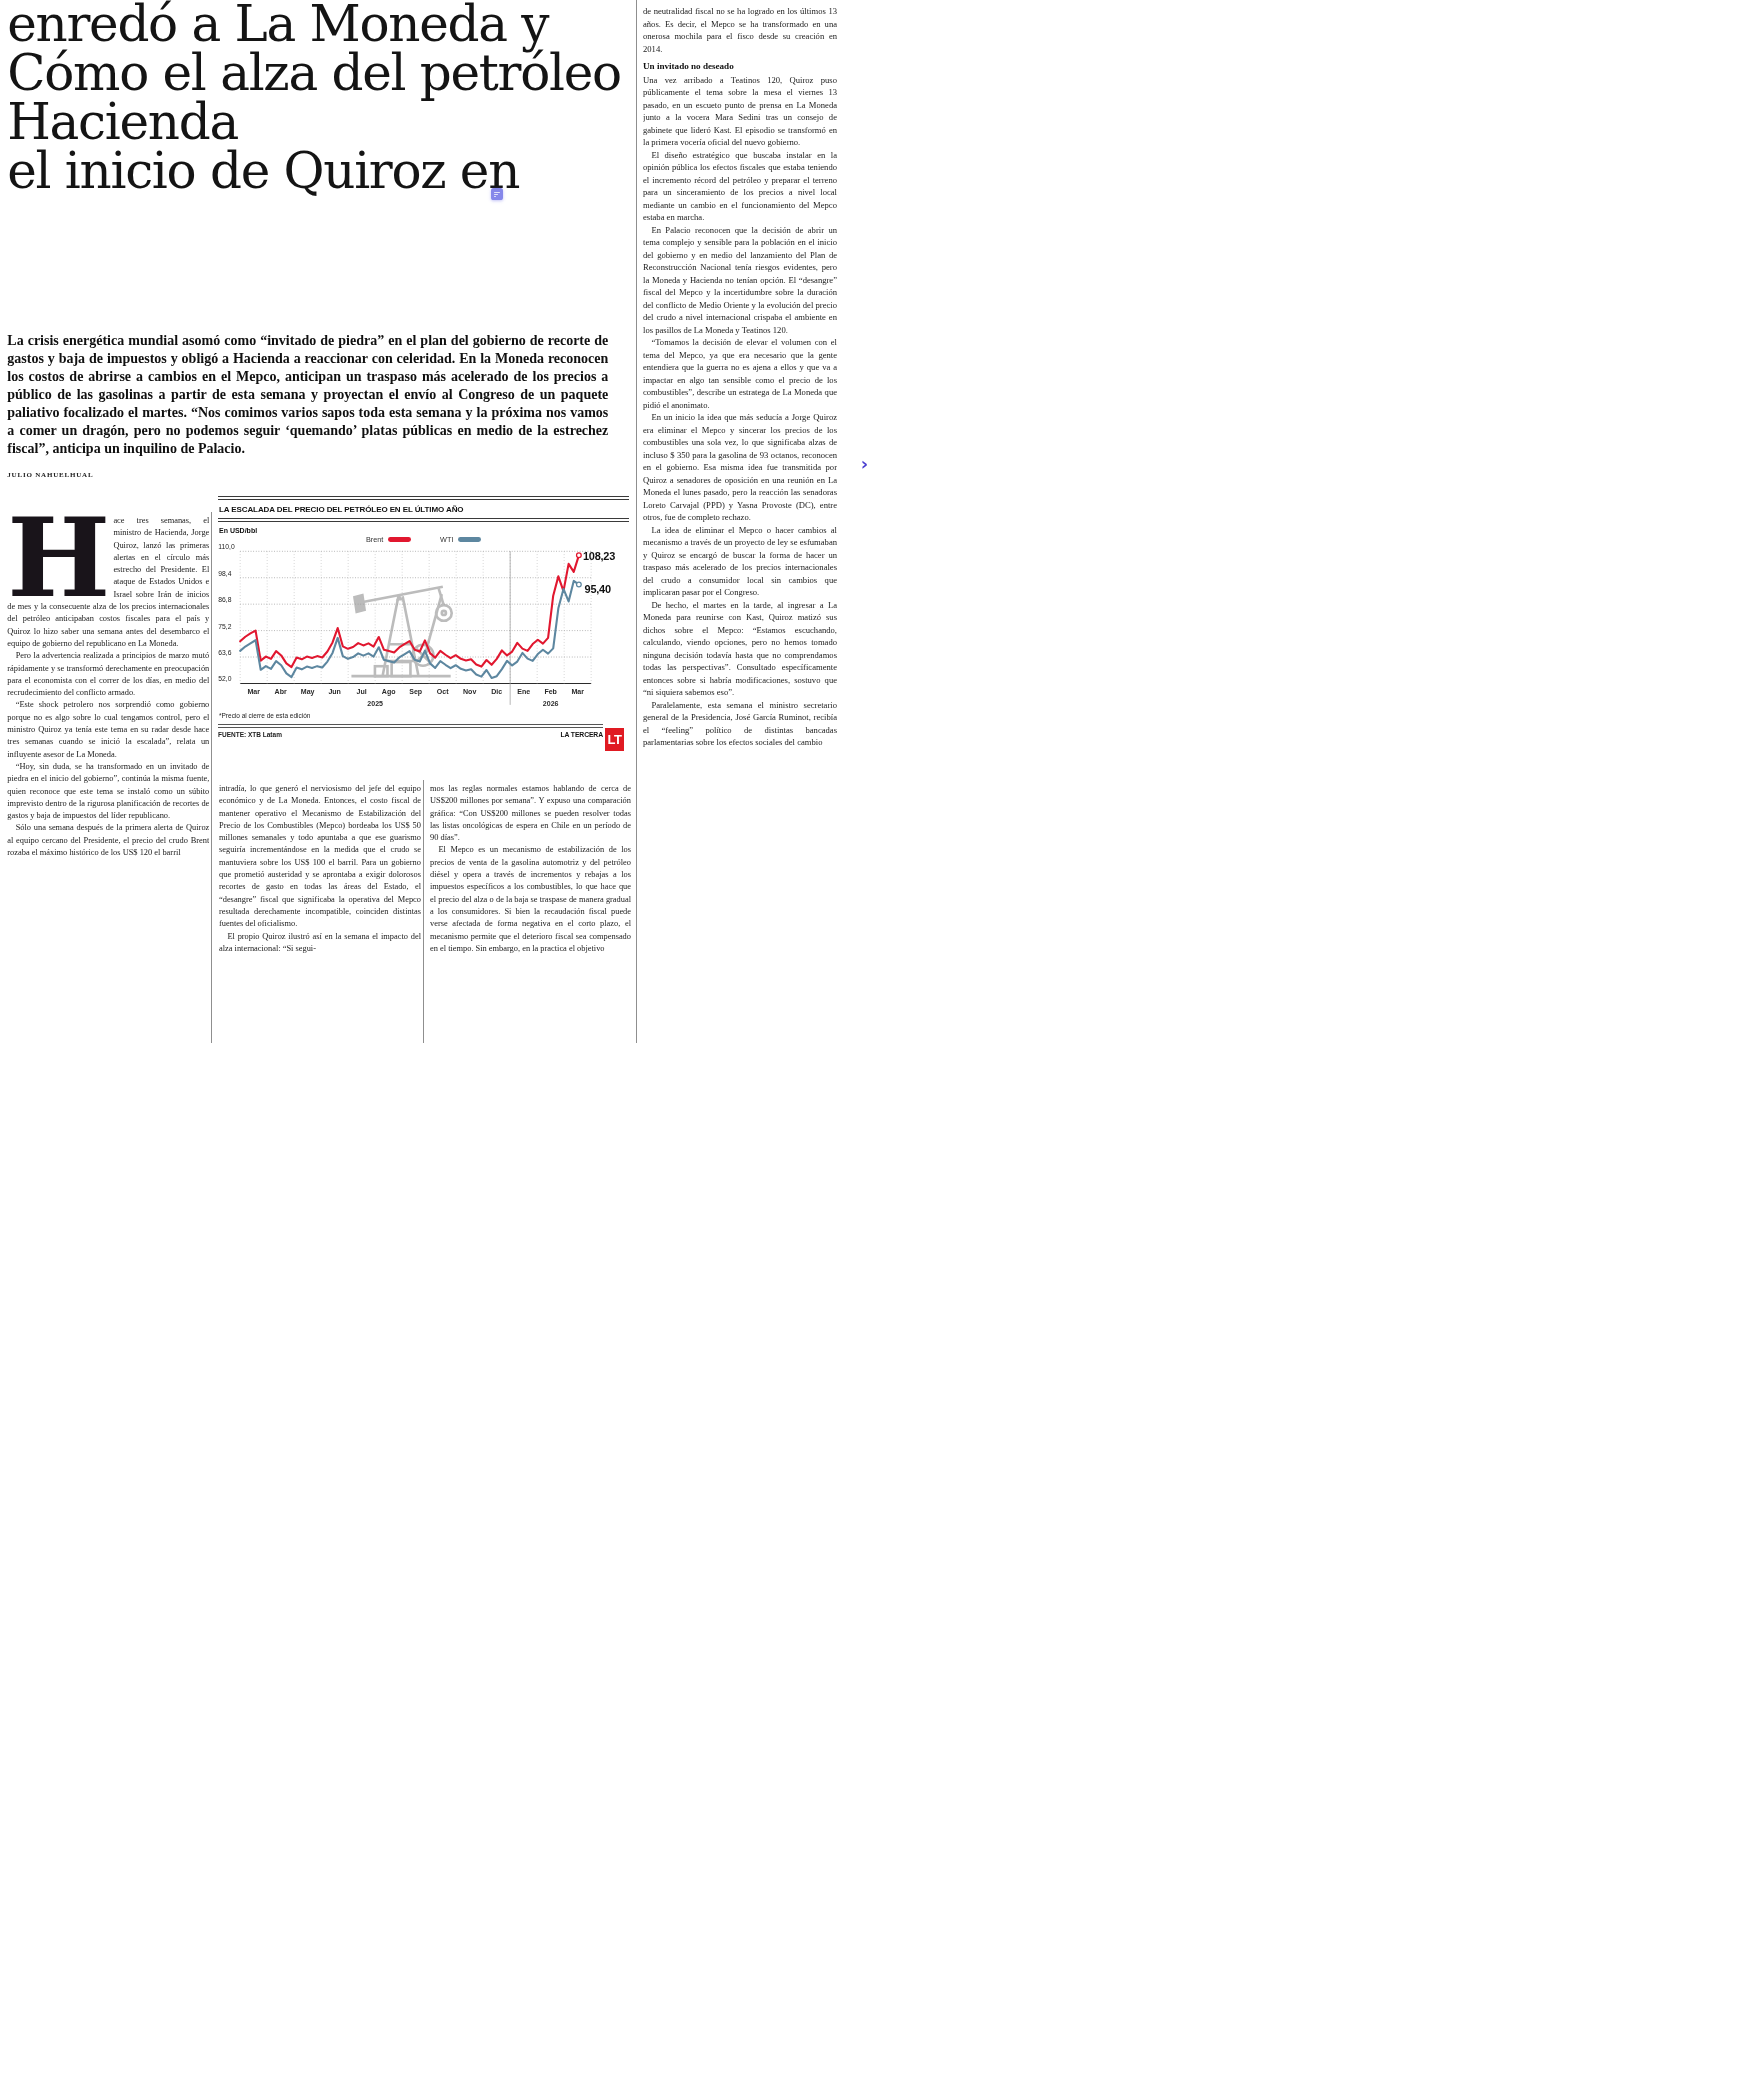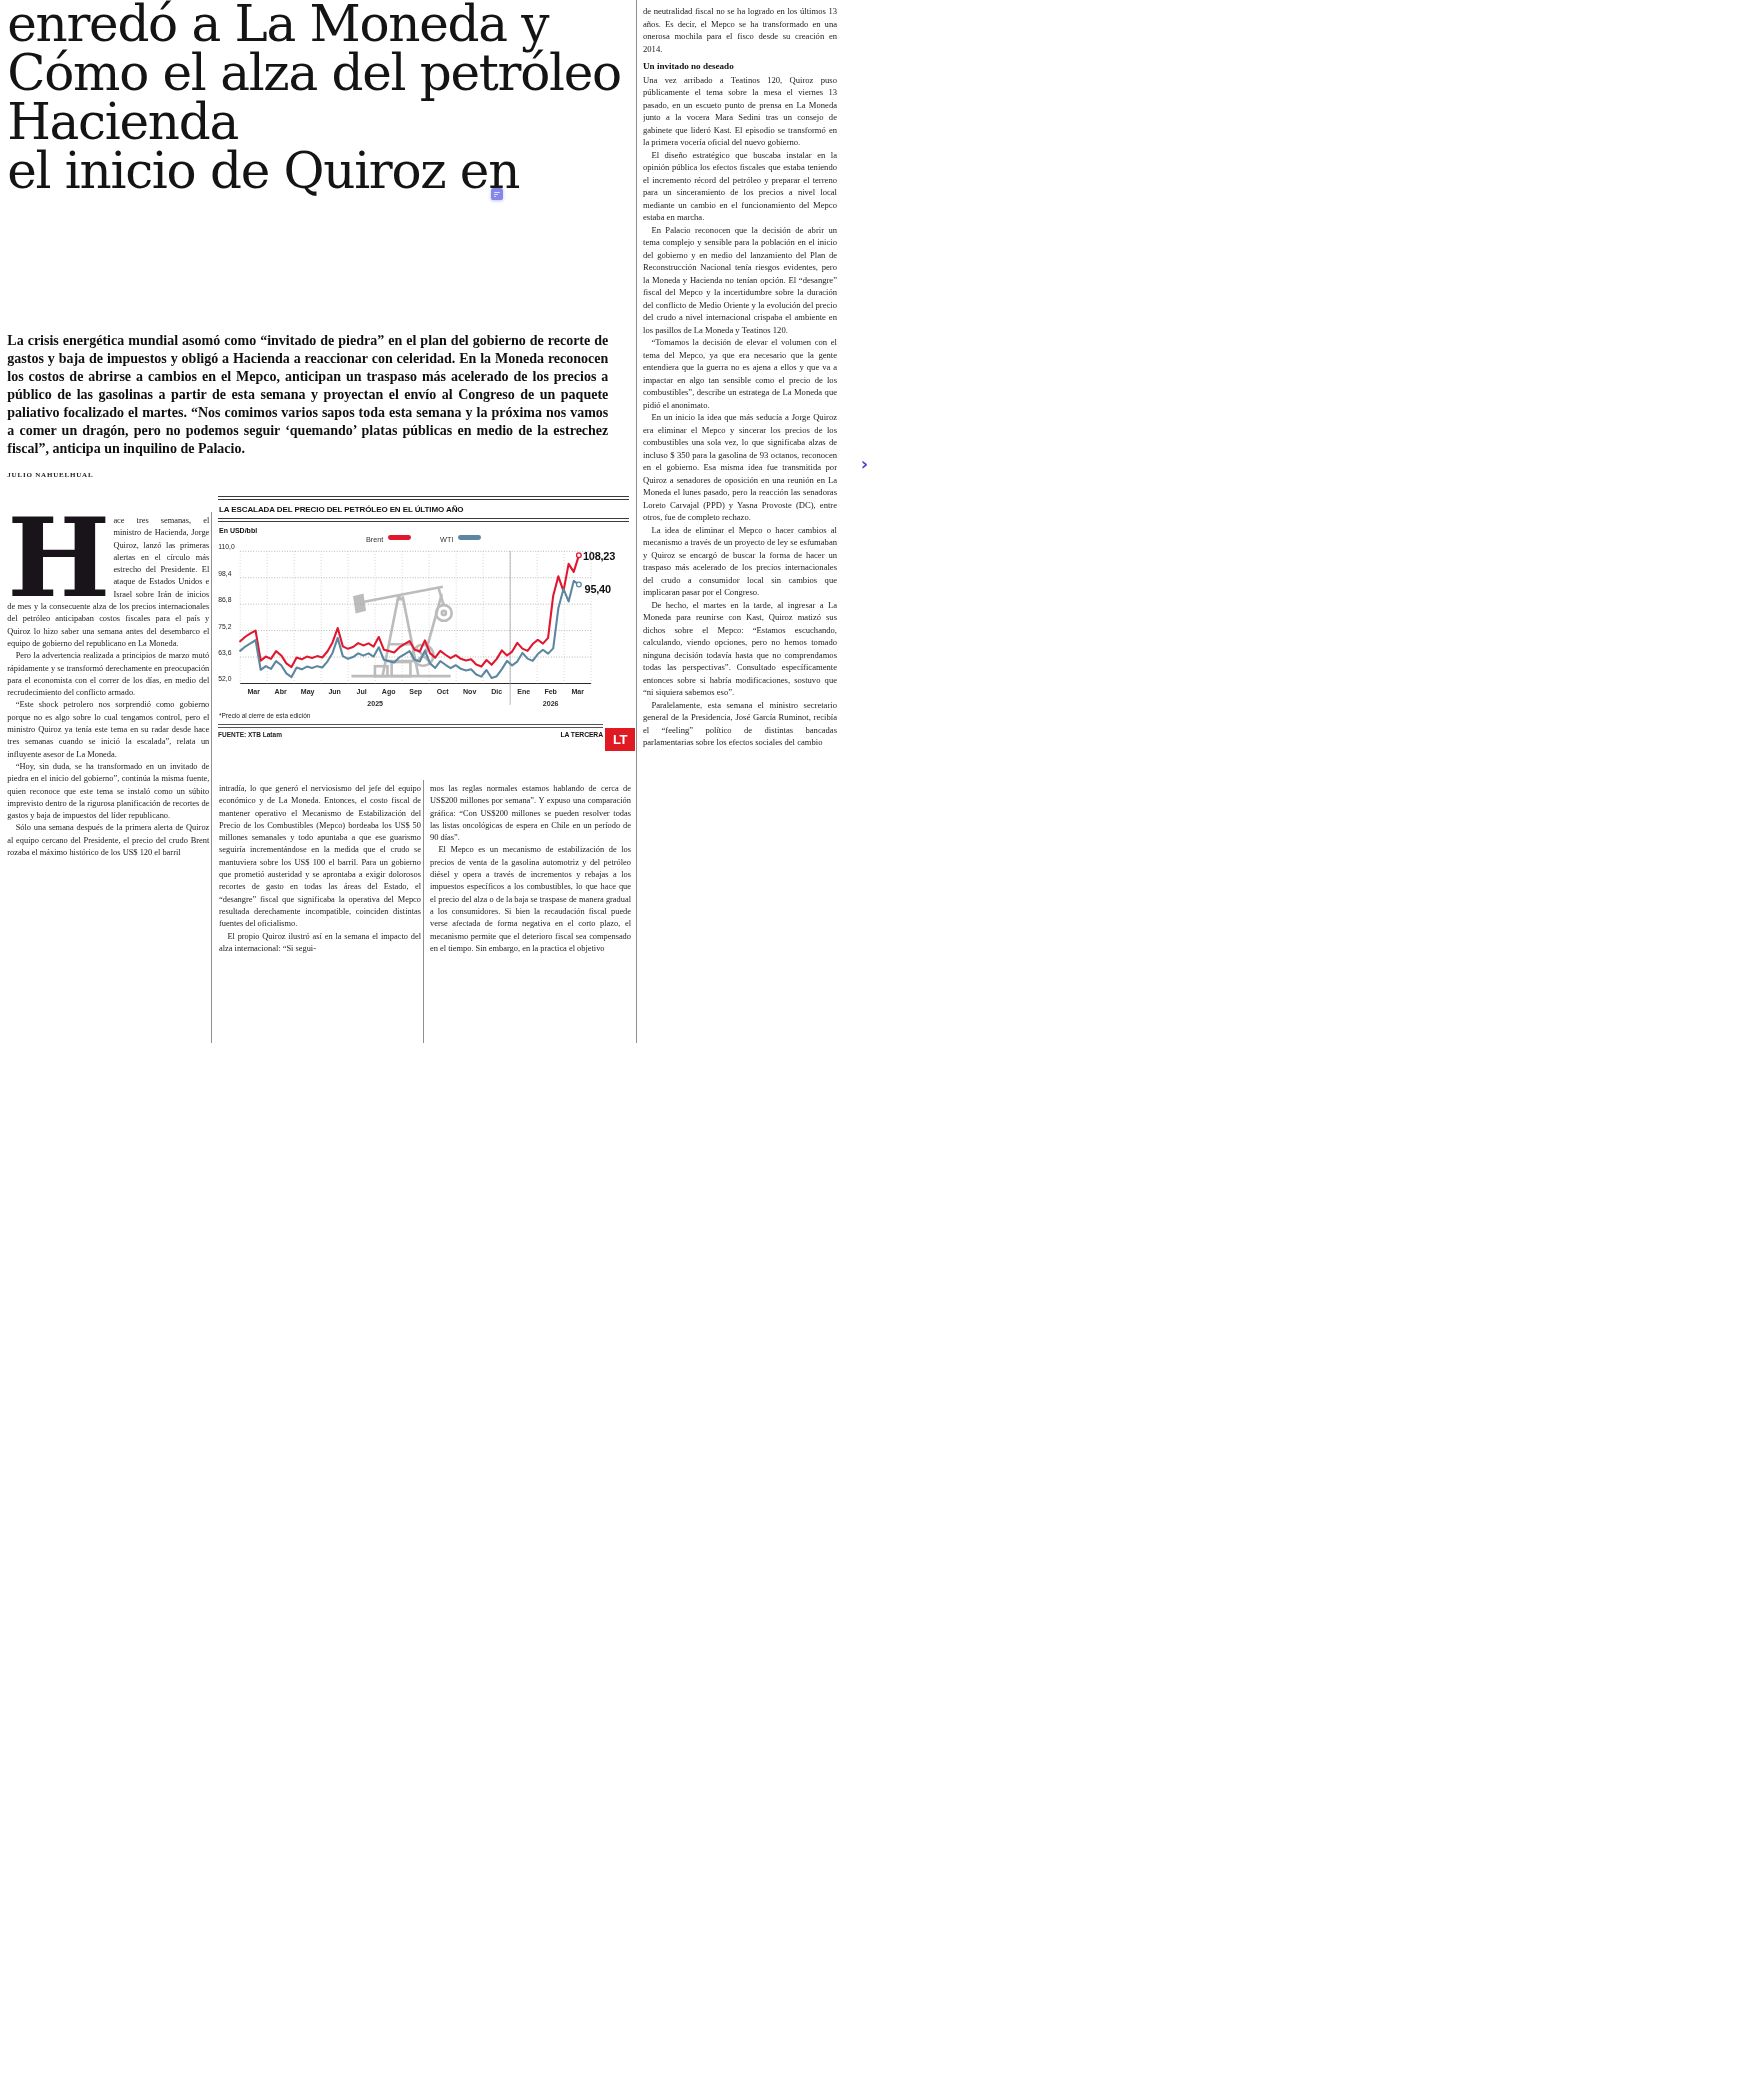--- a/index.html
+++ b/index.html
@@ -50,33 +50,33 @@
   .chevron{position:absolute;left:854px;top:452px;width:21px;height:24px;border:0;background:transparent;
            color:#4a3fd0;font-size:18px;line-height:24px;font-weight:700;cursor:pointer;
            font-family:"DejaVu Sans",sans-serif;text-align:center;padding:0;}
 
   
   .chart-card{position:absolute;left:218px;top:496px;width:411px;font-family:"Liberation Sans",sans-serif;}
   .dblrule{height:2.1px;border-top:0.8px solid #3a3a3a;border-bottom:0.5px solid #3a3a3a;}
   .chart-title{font-size:8px;font-weight:700;letter-spacing:-0.1px;color:#111;margin:4.7px 0 4.2px 1px;}
   .usd-label{font-size:7px;font-weight:700;color:#111;margin:4.7px 0 0 1px;}
   .legend{display:flex;justify-content:center;gap:29px;margin-top:1px;height:9.4px;align-items:center;}
-  .legend .item{display:flex;gap:4.7px;font-size:7.3px;color:#333;font-weight:500;}
+  .legend .item{display:flex;align-items:center;gap:4.7px;font-size:7.3px;color:#333;font-weight:500;}
   .legend .dash{width:23px;height:4.7px;border-radius:2.4px;display:inline-block;}
   svg text{font-family:"Liberation Sans",sans-serif;}
   .ytick{font-size:13px;fill:#222;font-weight:500;}
   .xtick{font-size:13.5px;fill:#2b2b2b;font-weight:600;}
   .yeartick{font-size:13.5px;fill:#2b2b2b;font-weight:600;}
   .end-label{font-size:21px;font-weight:700;fill:#101010;letter-spacing:-.5px;}
   .chart-footnote{font-size:6.5px;color:#222;margin:2.1px 0 0 1px;font-weight:500;}
   .chart-divider{margin-top:4.7px;width:385px;height:1.6px;border-top:0.5px solid #555;border-bottom:0.5px solid #555;}
   .source-row{display:flex;justify-content:space-between;width:385px;margin-top:3.7px;}
   .source{font-size:6.5px;color:#222;font-weight:600;}
   .credit{font-size:6.8px;color:#111;font-weight:700;letter-spacing:-0.1px;}
-  .lt-logo{position:absolute;left:387px;top:232px;width:30px;height:23px;background:#e01a22;
+  .lt-logo{position:absolute;left:387px;top:232px;width:19px;height:23px;background:#e01a22;
            display:flex;align-items:center;justify-content:center;}
   .lt-logo span{color:#fff;font-family:"Liberation Sans",sans-serif;font-weight:700;font-size:13px;letter-spacing:-0.5px;}
 </style>
 </head>
 <body>
 
 <div class="page">
 
   <div class="headline">
     <div>enredó a La Moneda y</div>

